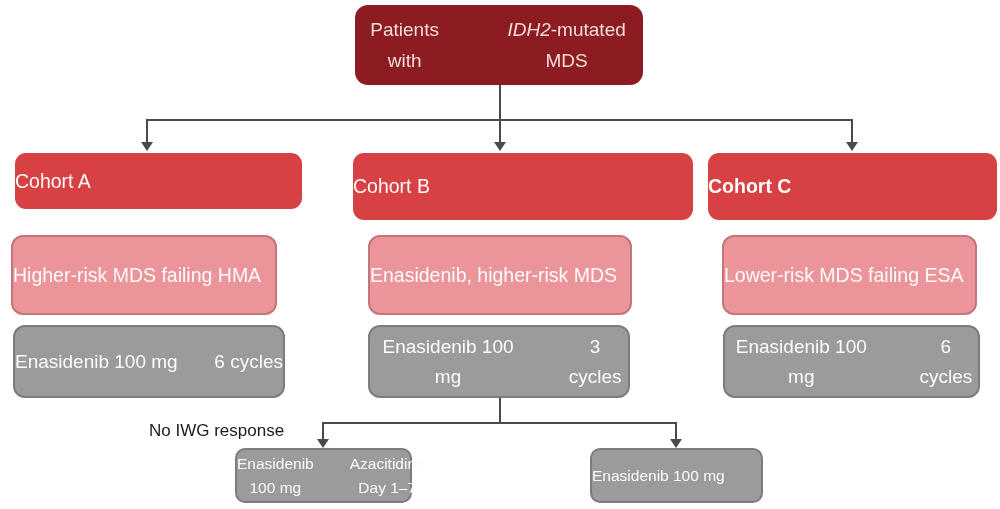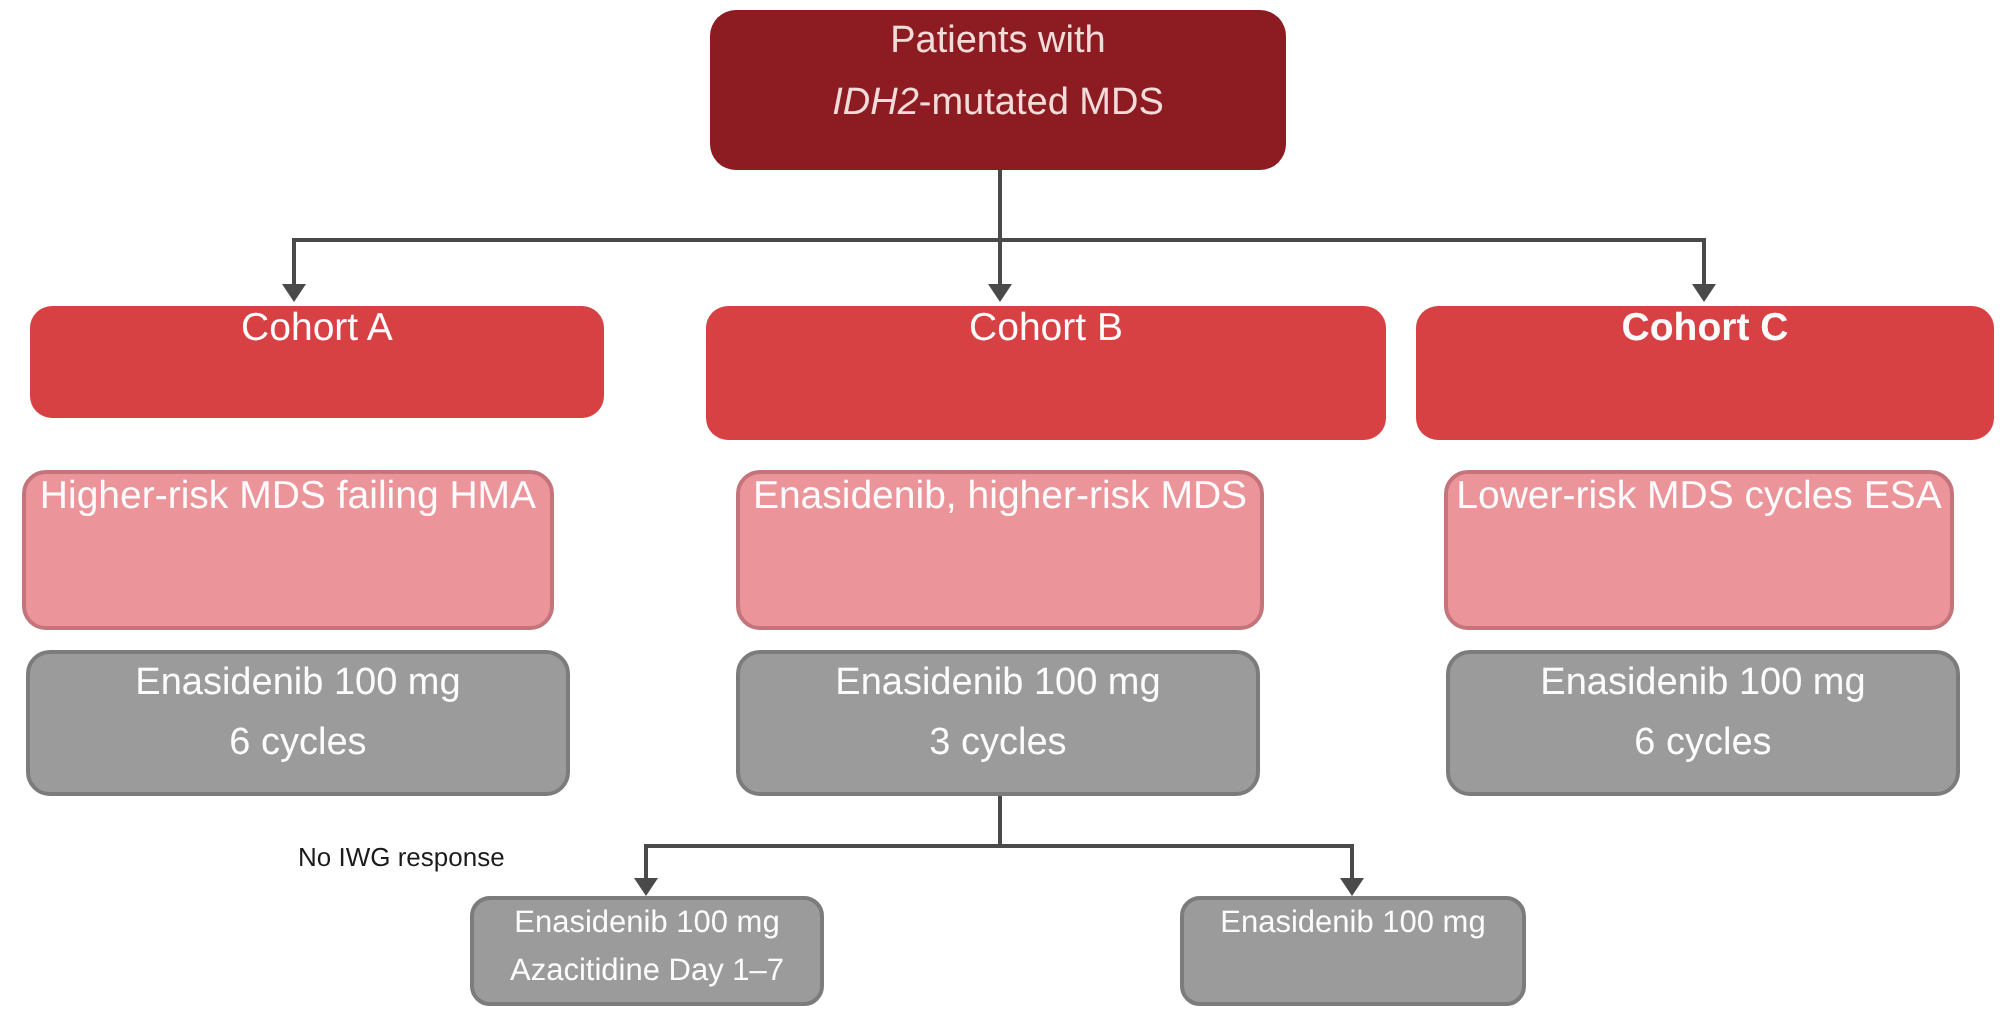--- a/index.html
+++ b/index.html
@@ -7,27 +7,28 @@
     position: relative;
     width: 1000px;
     height: 509px;
     background: var(--background, #fff);
     font-family: "Liberation Sans", sans-serif;
     overflow: hidden;
   }
   .box {
     position: absolute;
     display: flex;
-    flex-direction: column;
+    flex-direction: row;
     align-items: center;
-    justify-content: flex-start;
+    justify-content: space-between;
     text-align: center;
     box-sizing: border-box;
     border-radius: 12px;
     color: var(--box-text, #fff);
+    gap: 36px;
   }
   .root-box {
     background: var(--root-box, #8C1C22);
     color: var(--root-text, #F2DCDA);
     font-size: 19px;
     line-height: 31px;
     border-radius: 13px;
   }
   .it { font-style: italic; }
   .cohort-box {
@@ -60,21 +61,21 @@
   .arrow-down {
     position: absolute;
     width: 0; height: 0;
     border-left: 6px solid transparent;
     border-right: 6px solid transparent;
     border-top: 9px solid var(--connector, #333);
   }
   .flow-label {
     position: absolute;
     color: var(--label-text, #1B1B1B);
-    font-size: 13px;
+    font-size: 17px;
     white-space: nowrap;
   }
 </style>
 </head>
 <body>
 
 <div class="canvas">
 
   <div class="box root-box" style="left:355px; top:5px; width:288px; height:80px;">
     <div>Patients with</div>
@@ -109,21 +110,21 @@
   </div>
   <div class="box tx-box" style="left:368px; top:325px; width:262px; height:73px;">
     <div>Enasidenib 100 mg</div>
     <div>3 cycles</div>
   </div>
 
   <div class="box cohort-box" style="left:708px; top:153px; width:289px; height:67px;font-weight:bold;">
     <div>Cohort C</div>
   </div>
   <div class="box pop-box" style="left:722px; top:235px; width:255px; height:80px;">
-    <div>Lower-risk MDS cycles ESA</div>
+    <div>Lower-risk MDS failing ESA</div>
   </div>
   <div class="box tx-box" style="left:723px; top:325px; width:257px; height:73px;">
     <div>Enasidenib 100 mg</div>
     <div>6 cycles</div>
   </div>
 
   <div class="line" style="left:499px; top:398px; width:2px; height:26px;"></div>
   <div class="line" style="left:322px; top:422px; width:355px; height:2px;"></div>
   <div class="line" style="left:322px; top:422px; width:2px; height:18px;"></div>
   <div class="line" style="left:675px; top:422px; width:2px; height:18px;"></div>

